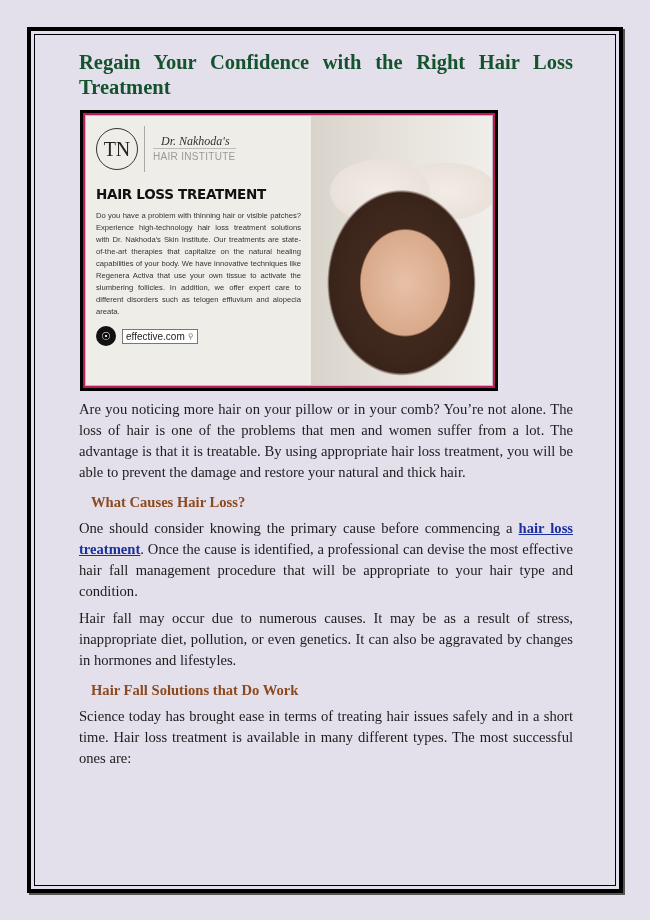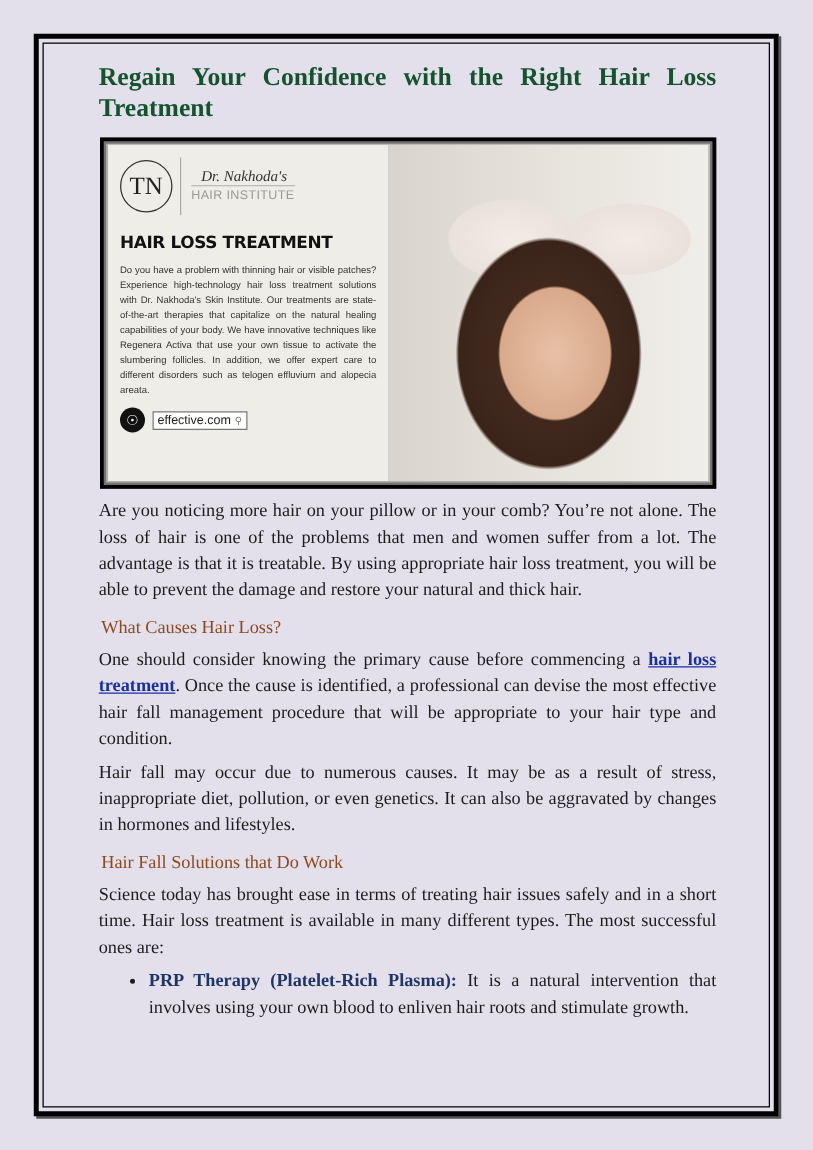--- a/index.html
+++ b/index.html
@@ -35,23 +35,23 @@
     font-weight: bold;
     color: #14532d;
     font-size: 20.5px;
     line-height: 25px;
     margin: 0 0 10px 0;
     text-align: justify;
     text-align-last: left;
   }
   .banner {
     position: relative;
-    width: 493px; height: 281px;
+    width: 418px; height: 281px;
     margin: 6px 0 8px 1px;
-    background: #737373;
+    background: #be185d;
     box-sizing: border-box;
     border: 3px solid #000;
   }
   .banner-inner {
     position: absolute;
     left: 2px; top: 2px; right: 2px; bottom: 2px;
     border: 1px solid #bbb;
     display: flex;
     overflow: hidden;
   }
@@ -115,22 +115,22 @@
       linear-gradient(90deg, #d9d4cb 0%, #e7e3dc 50%, #f0eeea 100%);
   }
   p.body {
     font-size: 14.6px; line-height: 21px;
     margin: 0 0 6px 0;
     text-align: justify;
     text-align-last: left;
   }
   h2.sub {
     font-family: "Liberation Serif", serif;
-    font-weight: normal; font-size: 14.6px; color: #8b4a1f;
-    margin: 10px 0 6px 2px; line-height: 19px;
+    font-weight: bold; font-size: 14.6px; color: #8b4a1f;
+    margin: 10px 0 6px 12px; line-height: 19px;
   }
   a.link { color: #1a2fa0; font-weight: bold; text-decoration: underline; }
   ul.list { margin: 6px 0 0 0; padding-left: 40px; }
   ul.list li { font-size: 14.6px; line-height: 21px; text-align: justify; }
   .bullet-label { color: #1f3566; font-weight: bold; }
 </style>
 </head>
 <body>
 
 <div class="page-frame">
@@ -166,16 +166,13 @@
   </div>
 
   <p class="body">Are you noticing more hair on your pillow or in your comb? You’re not alone. The loss of hair is one of the problems that men and women suffer from a lot. The advantage is that it is treatable. By using appropriate hair loss treatment, you will be able to prevent the damage and restore your natural and thick hair.</p>
 
   <h2 class="sub">What Causes Hair Loss?</h2>
   <p class="body"><span>One should consider knowing the primary cause before commencing a </span><a class="link" href="#">hair loss treatment</a><span>. Once the cause is identified, a professional can devise the most effective hair fall management procedure that will be appropriate to your hair type and condition.</span></p>
   <p class="body">Hair fall may occur due to numerous causes. It may be as a result of stress, inappropriate diet, pollution, or even genetics. It can also be aggravated by changes in hormones and lifestyles.</p>
 
   <h2 class="sub">Hair Fall Solutions that Do Work</h2>
   <p class="body">Science today has brought ease in terms of treating hair issues safely and in a short time. Hair loss treatment is available in many different types. The most successful ones are:</p>
-  <ul class="list">
-    <li><span class="bullet-label">PRP Therapy (Platelet-Rich Plasma):</span><span> It is a natural intervention that involves using your own blood to enliven hair roots and stimulate growth.</span></li>
-  </ul>
 </div>
 
 </body></html>

